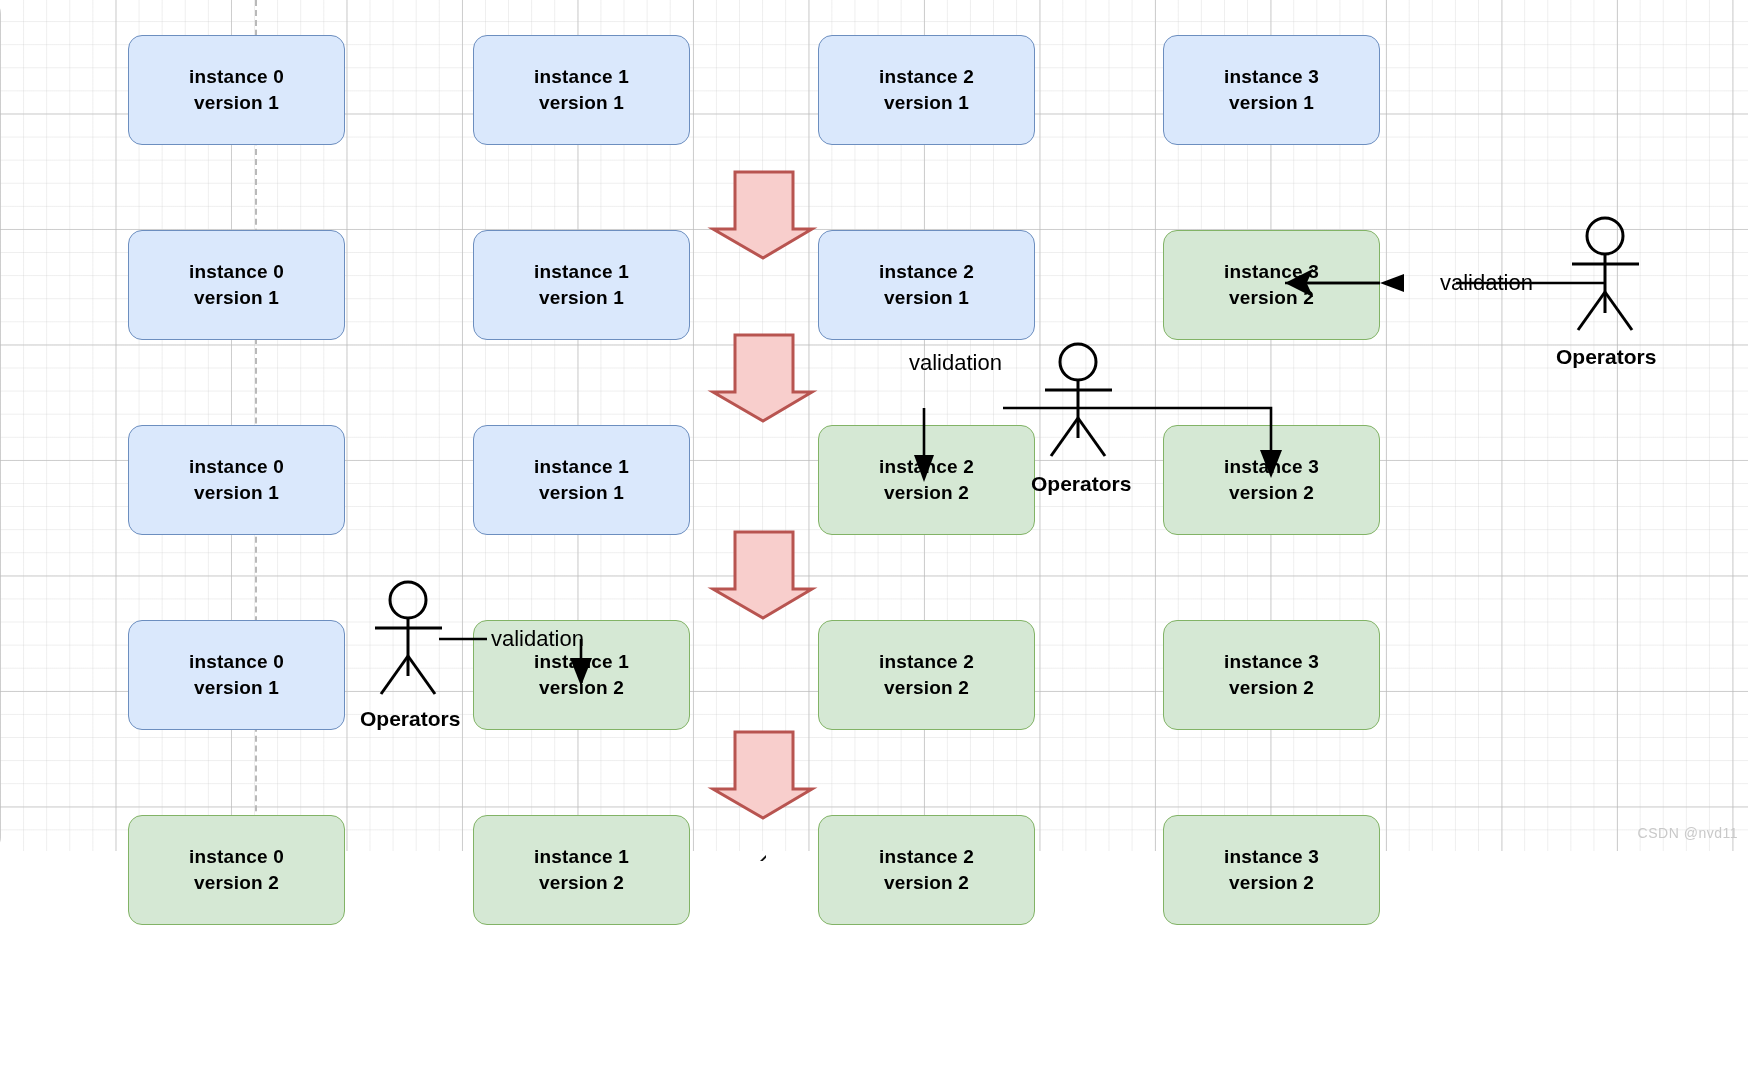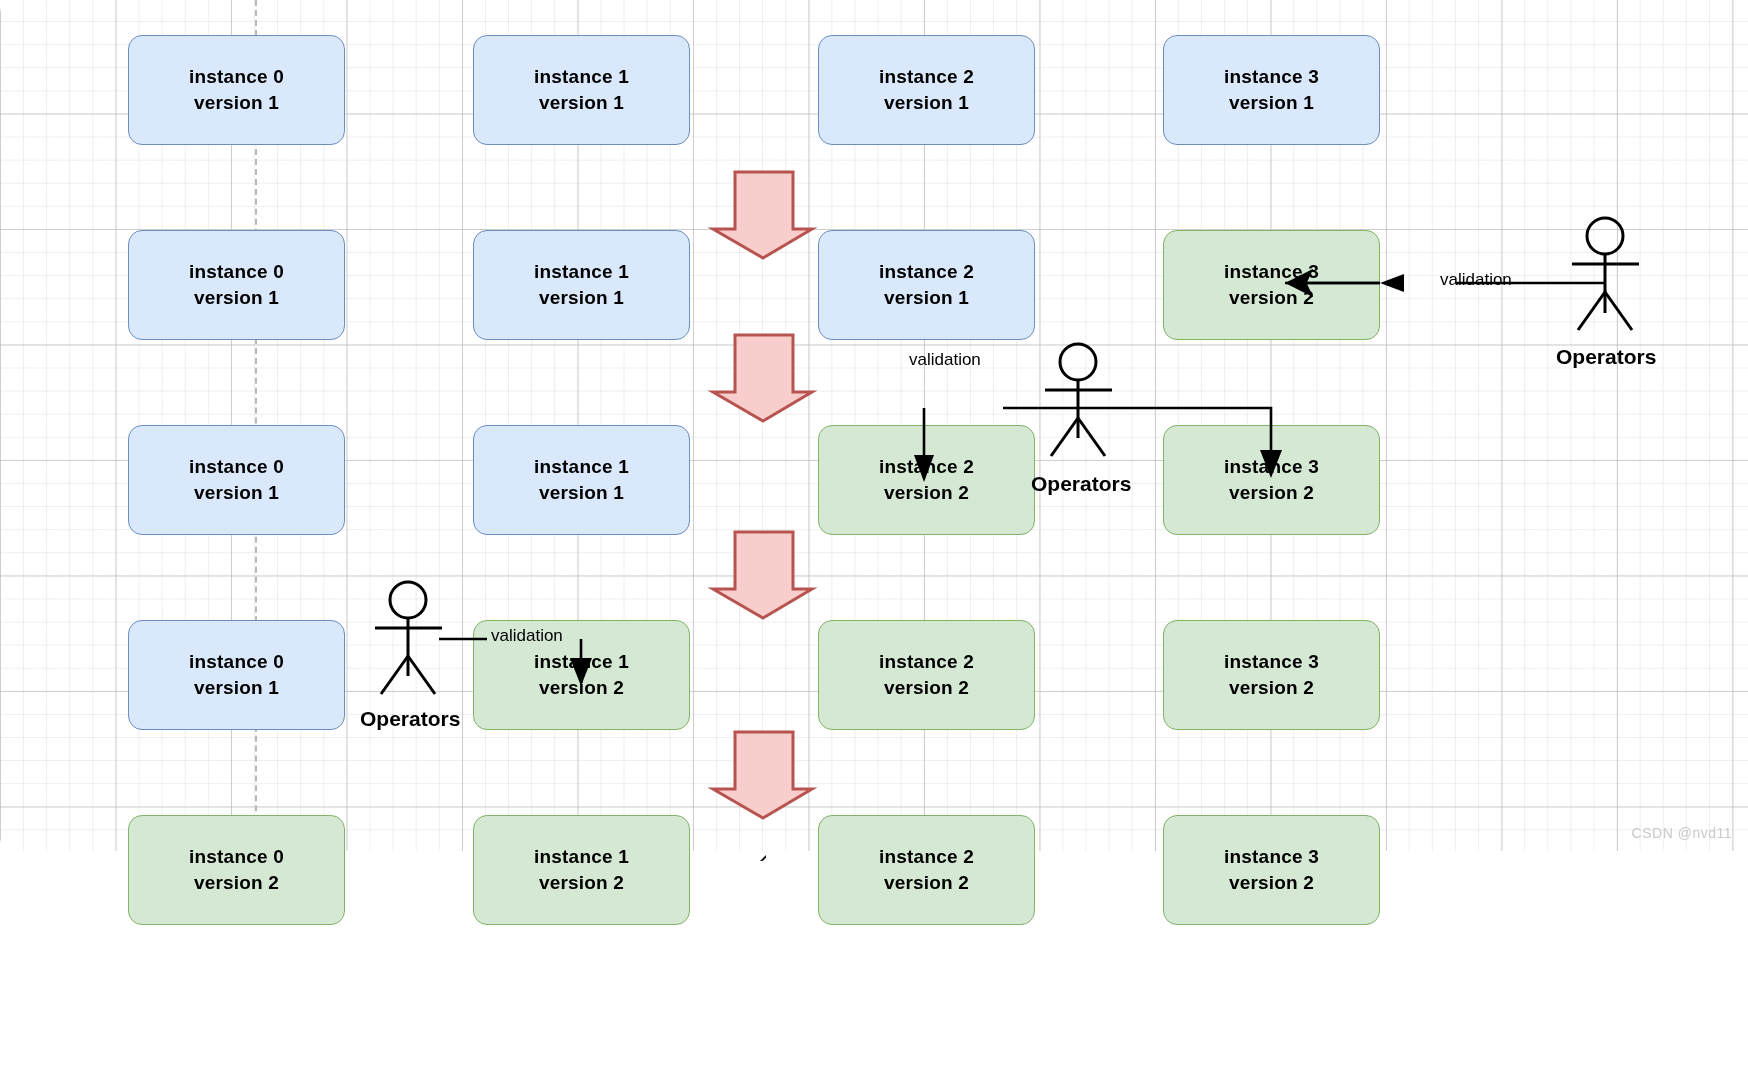--- a/index.html
+++ b/index.html
@@ -35,26 +35,26 @@
     align-items:center;justify-content:center;
     font-weight:bold;font-size:19px;color:#000;
     line-height:26px;
     letter-spacing:.2px;
   }
   .node.v1{background:#dae8fc;border:1.6px solid #6c8ebf;}
   .node.v2{background:#d5e8d4;border:1.6px solid #82b366;}
   .node span{display:block;}
   svg.overlay{position:absolute;left:0;top:0;width:1748px;height:1079px;pointer-events:none;}
   .lbl{
-    position:absolute;font-size:17px;color:#000;white-space:nowrap;
+    position:absolute;font-size:22px;color:#000;white-space:nowrap;
     font-family:"Liberation Sans", sans-serif;
   }
   .actor-label{font-size:21px;font-weight:bold;}
   .watermark{
-    position:absolute;right:16px;bottom:10px;
+    position:absolute;right:10px;bottom:10px;
     font-size:14px;color:#c9c9c9;letter-spacing:.5px;
   }
   .caret{
     position:absolute;width:9px;height:26px;background:#ffffff;
   }
   .caret:after{
     content:"";position:absolute;left:2px;top:2px;
     width:6px;height:6px;background:#111;
     clip-path:polygon(0 100%,100% 0,100% 45%,45% 100%);
   }

